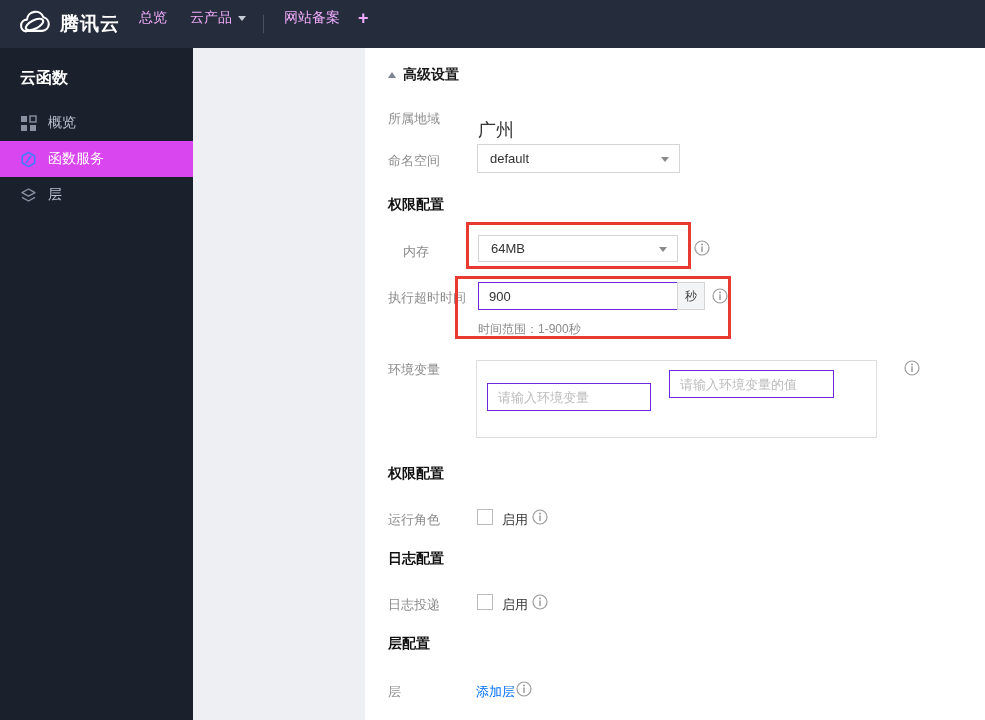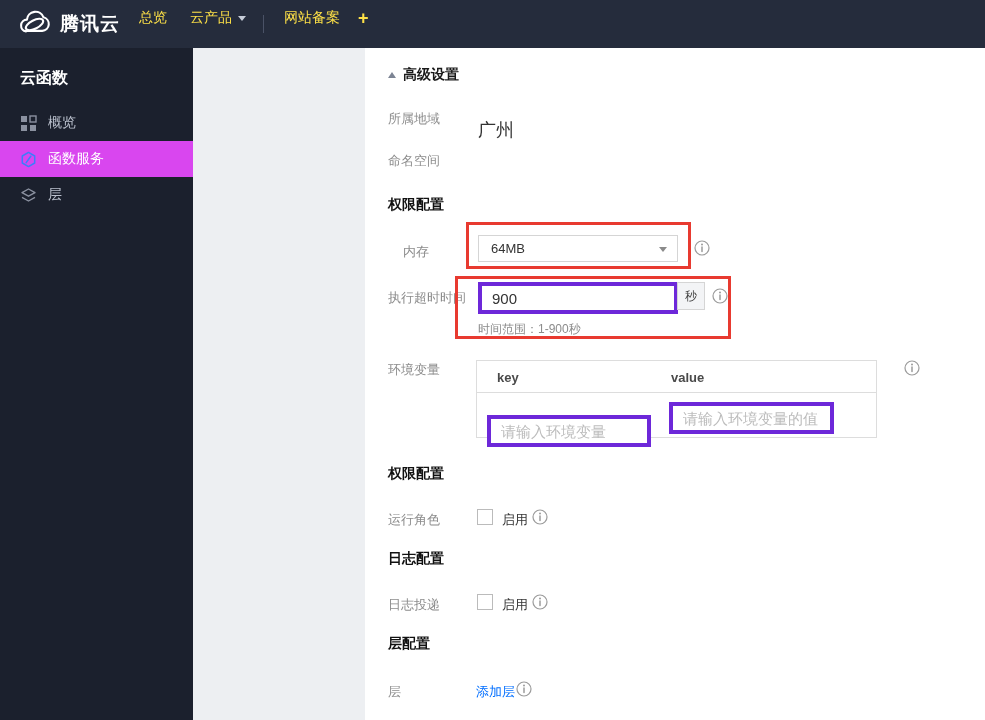--- a/index.html
+++ b/index.html
@@ -3,21 +3,21 @@
 <meta charset="utf-8">
 <style>
   * { margin:0; padding:0; box-sizing:border-box; }
   html,body { width:985px; height:720px; overflow:hidden; }
   body { font-family:"Liberation Sans","DejaVu Sans",sans-serif; background:#fff; position:relative; }
 
   
   .topnav { position:absolute; left:0; top:0; width:985px; height:48px; background:#252c3c; display:flex; align-items:center; z-index:5; }
   .logo { display:flex; align-items:center; margin-left:16px; }
   .brand-text { color:#fff; font-size:19px; font-weight:bold; margin-left:8px; letter-spacing:1px; }
-  .nav-item { color:#fde047; font-size:14px; position:absolute; top:0; height:36px; display:flex; align-items:center; cursor:pointer; }
+  .nav-item { color:#f0abfc; font-size:14px; position:absolute; top:0; height:36px; display:flex; align-items:center; cursor:pointer; }
   .nav-caret { width:0; height:0; border-left:4px solid transparent; border-right:4px solid transparent; border-top:5px solid #c6ccd8; margin-left:6px; }
   .nav-divider { position:absolute; left:263px; top:15px; width:1px; height:18px; background:#4a5266; }
   .nav-plus { font-size:18px; font-weight:bold; }
 
   
   .sidebar { position:absolute; left:0; top:48px; width:193px; height:672px; background:#1b202d; }
   .sidebar-title { color:#fff; font-size:16px; font-weight:bold; padding:20px 0 0 20px; height:56px; }
   .side-item { position:relative; height:36px; display:flex; align-items:center; padding-left:20px; color:#bac0cd; font-size:14px; cursor:pointer; }
   .side-item .si-icon { width:17px; height:17px; margin-right:11px; display:inline-flex; }
   .side-item.selected { background:#d946ef; color:#fff; }
@@ -33,21 +33,21 @@
   .toggle-label { font-size:14px; font-weight:bold; color:#1a1a1a; }
   .field-label { font-size:13px; color:#8c8c8c; white-space:nowrap; }
   .field-value { font-size:18px; color:#333;margin-top:8px; }
   .section-h { font-size:14px; font-weight:bold; color:#111; }
 
   .selectbox { position:absolute; border:1px solid #d5d5d5; background:#fff; display:flex; align-items:center; padding-left:12px; font-size:13px; color:#333; cursor:pointer; }
   .sel-caret { position:absolute; right:10px; top:50%; margin-top:-2px; width:0; height:0; border-left:4px solid transparent; border-right:4px solid transparent; border-top:5px solid #8a8a8a; }
 
   .redbox { position:absolute; border:3px solid #e83a30; pointer-events:none; z-index:3; }
 
-  .txt-input { border:4px solid #6d28d9; background:#fff; font-size:15px; color:#333; padding:12px 10px; font-family:inherit; outline:none; }
+  .txt-input { border:1px solid #6d28d9; background:#fff; font-size:13px; color:#333; padding:12px 10px; font-family:inherit; outline:none; }
   .txt-input::placeholder { color:#bcbcbc; }
   .suffix { position:absolute; width:28px; height:28px; background:#f3f4f6; border:1px solid #d5d5d5; border-left:1px solid #d5d5d5; display:flex; align-items:center; justify-content:center; font-size:12px; color:#444; }
   .hint { font-size:12px; color:#8c8c8c; }
 
   .envtable { position:absolute; left:111px; top:312px; width:401px; height:78px; border:1px solid #ddd; background:#fff; }
   .env-head { height:32px; border-bottom:1px solid #ddd; position:relative; }
   .env-th { position:absolute; top:9px; font-size:13px; font-weight:bold; color:#4a4a4a; }
   .env-body { position:relative; height:45px; }
 
   .infoicon { width:16px; height:16px; display:inline-block; cursor:pointer; }
@@ -124,20 +124,24 @@
 
   <div class="abs toggle-row">
     <span class="tri-up"></span>
     <span class="toggle-label">高级设置</span>
   </div>
 
   <div class="abs field-label" style="left:23px; top:62px;">所属地域</div>
   <div class="abs field-value" style="left:113px; top:62px;">广州</div>
 
   <div class="abs field-label" style="left:23px; top:104px;">命名空间</div>
+  <div class="selectbox" style="left:112px; top:96px; width:203px; height:29px;">
+    <span>default</span>
+    <span class="sel-caret"></span>
+  </div>
 
   <div class="abs section-h" style="left:23px; top:148px;">权限配置</div>
 
   <div class="abs field-label" style="left:38px; top:195px;">内存</div>
   <div class="redbox" style="left:101px; top:174px; width:225px; height:47px;"></div>
   <div class="selectbox" style="left:113px; top:187px; width:200px; height:27px;">
     <span>64MB</span>
     <span class="sel-caret"></span>
   </div>
   <span class="abs infoicon" style="left:329px; top:192px;">
@@ -156,24 +160,20 @@
     <svg width="16" height="16" viewBox="0 0 16 16" fill="none">
       <circle cx="8" cy="8" r="7" stroke="#9b9b9b" stroke-width="1.2"></circle>
       <circle cx="8" cy="4.6" r="1" fill="#9b9b9b"></circle>
       <path d="M8 7v4.4" stroke="#9b9b9b" stroke-width="1.5" stroke-linecap="round"></path>
     </svg>
   </span>
   <div class="abs hint" style="left:113px; top:273px;">时间范围：1-900秒</div>
 
   <div class="abs field-label" style="left:23px; top:313px;">环境变量</div>
   <div class="envtable">
-    <div class="env-head">
-      <span class="env-th" style="left:20px;">key</span>
-      <span class="env-th" style="left:194px;">value</span>
-    </div>
     <div class="env-body">
       <input class="txt-input abs" style="left: 10px; top: 22px; width: 164px; height: 28px;" type="text" placeholder="请输入环境变量">
       <input class="txt-input abs" style="left: 192px; top: 9px; width: 165px; height: 28px;" type="text" placeholder="请输入环境变量的值">
     </div>
   </div>
   <span class="abs infoicon" style="left:539px; top:312px;">
     <svg width="16" height="16" viewBox="0 0 16 16" fill="none">
       <circle cx="8" cy="8" r="7" stroke="#9b9b9b" stroke-width="1.2"></circle>
       <circle cx="8" cy="4.6" r="1" fill="#9b9b9b"></circle>
       <path d="M8 7v4.4" stroke="#9b9b9b" stroke-width="1.5" stroke-linecap="round"></path>

